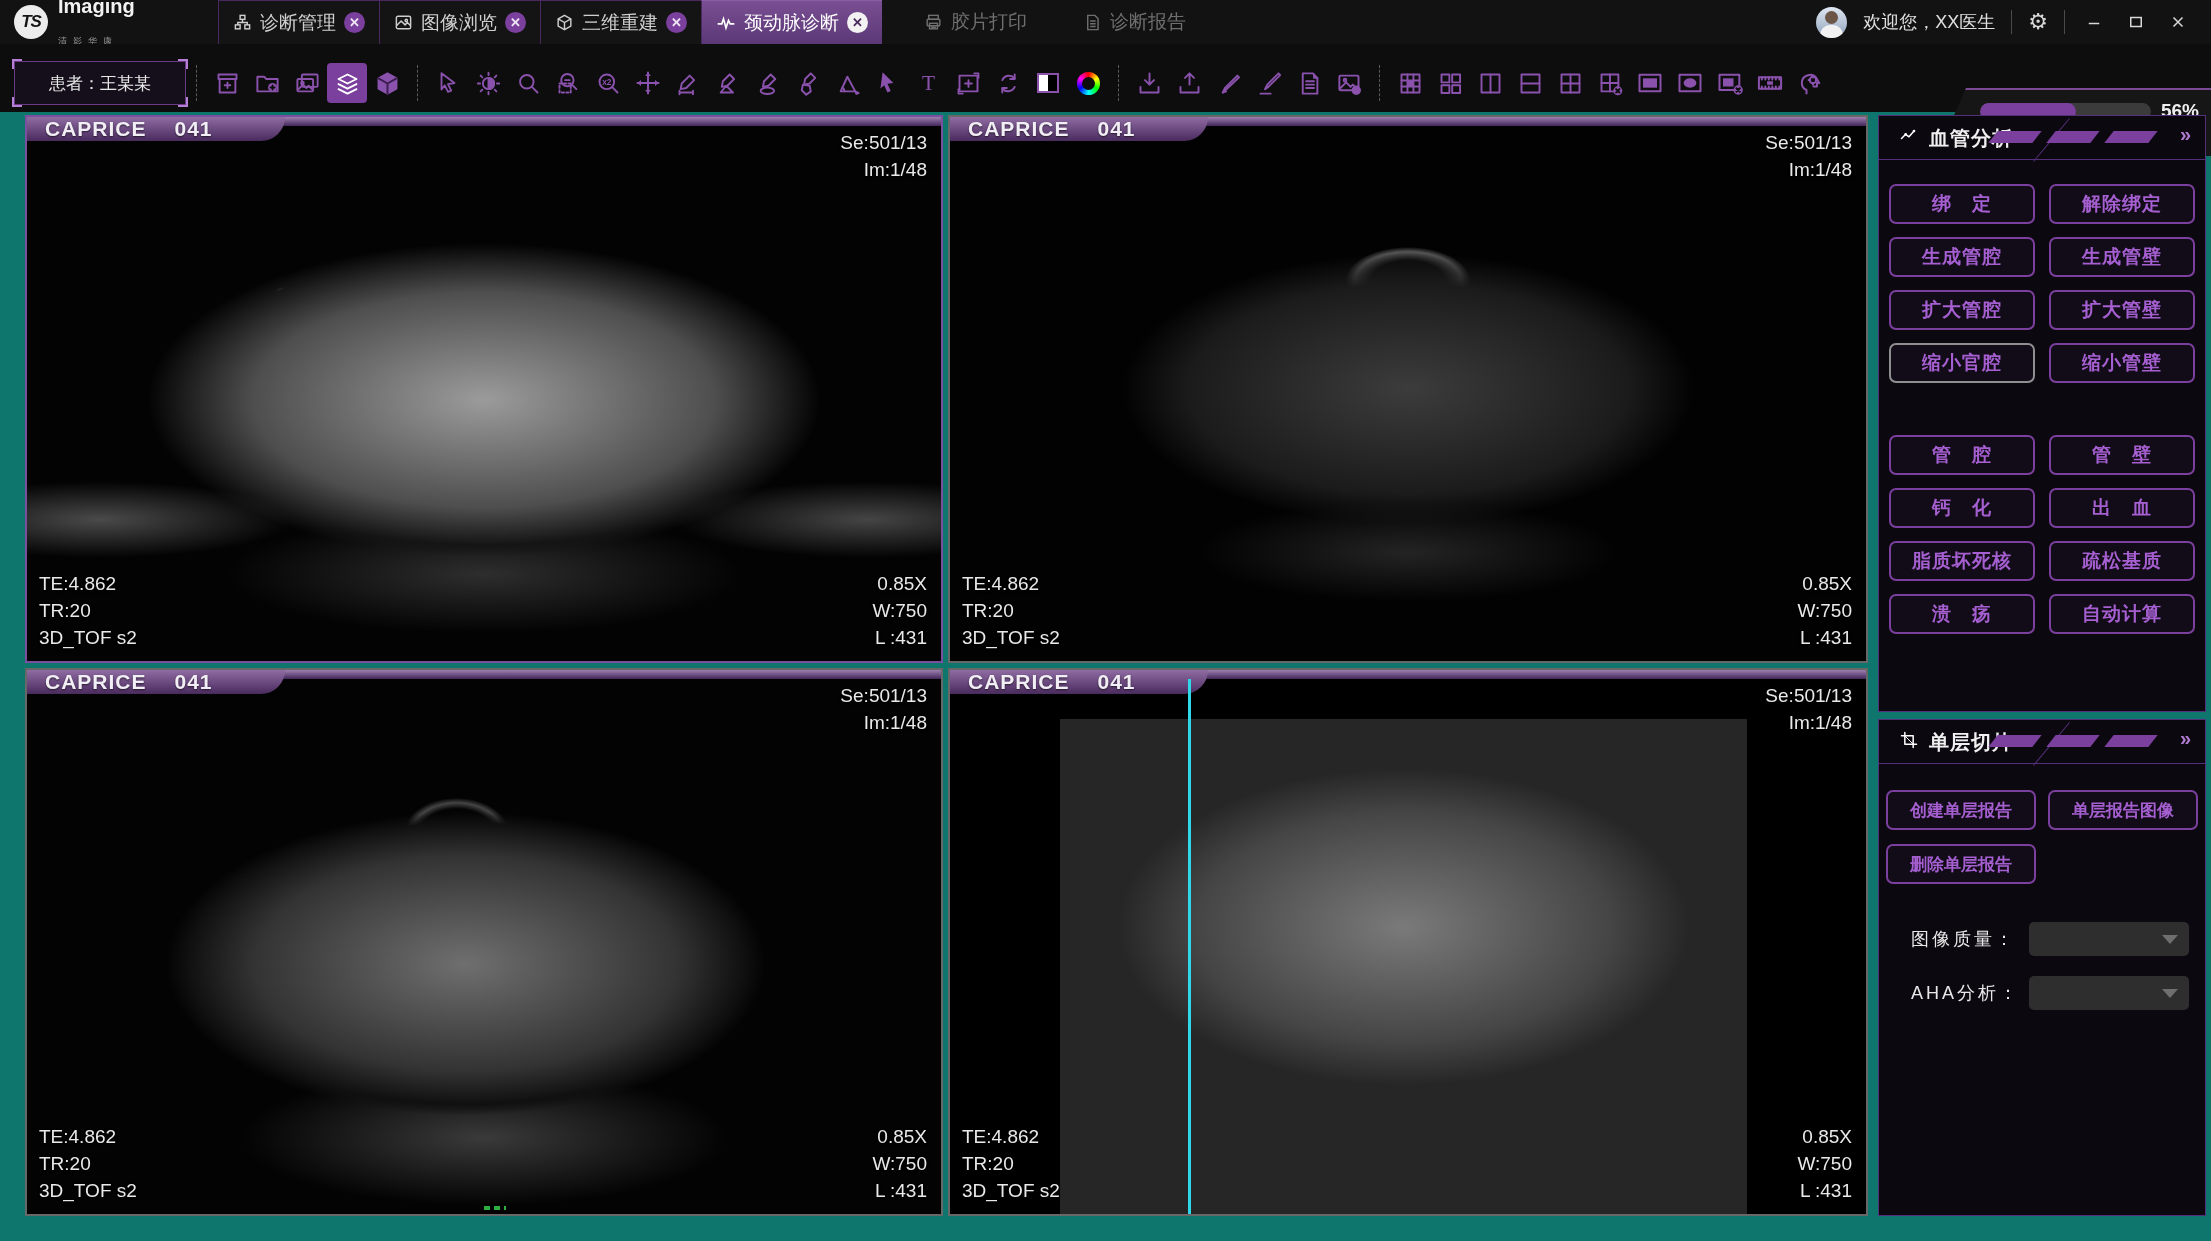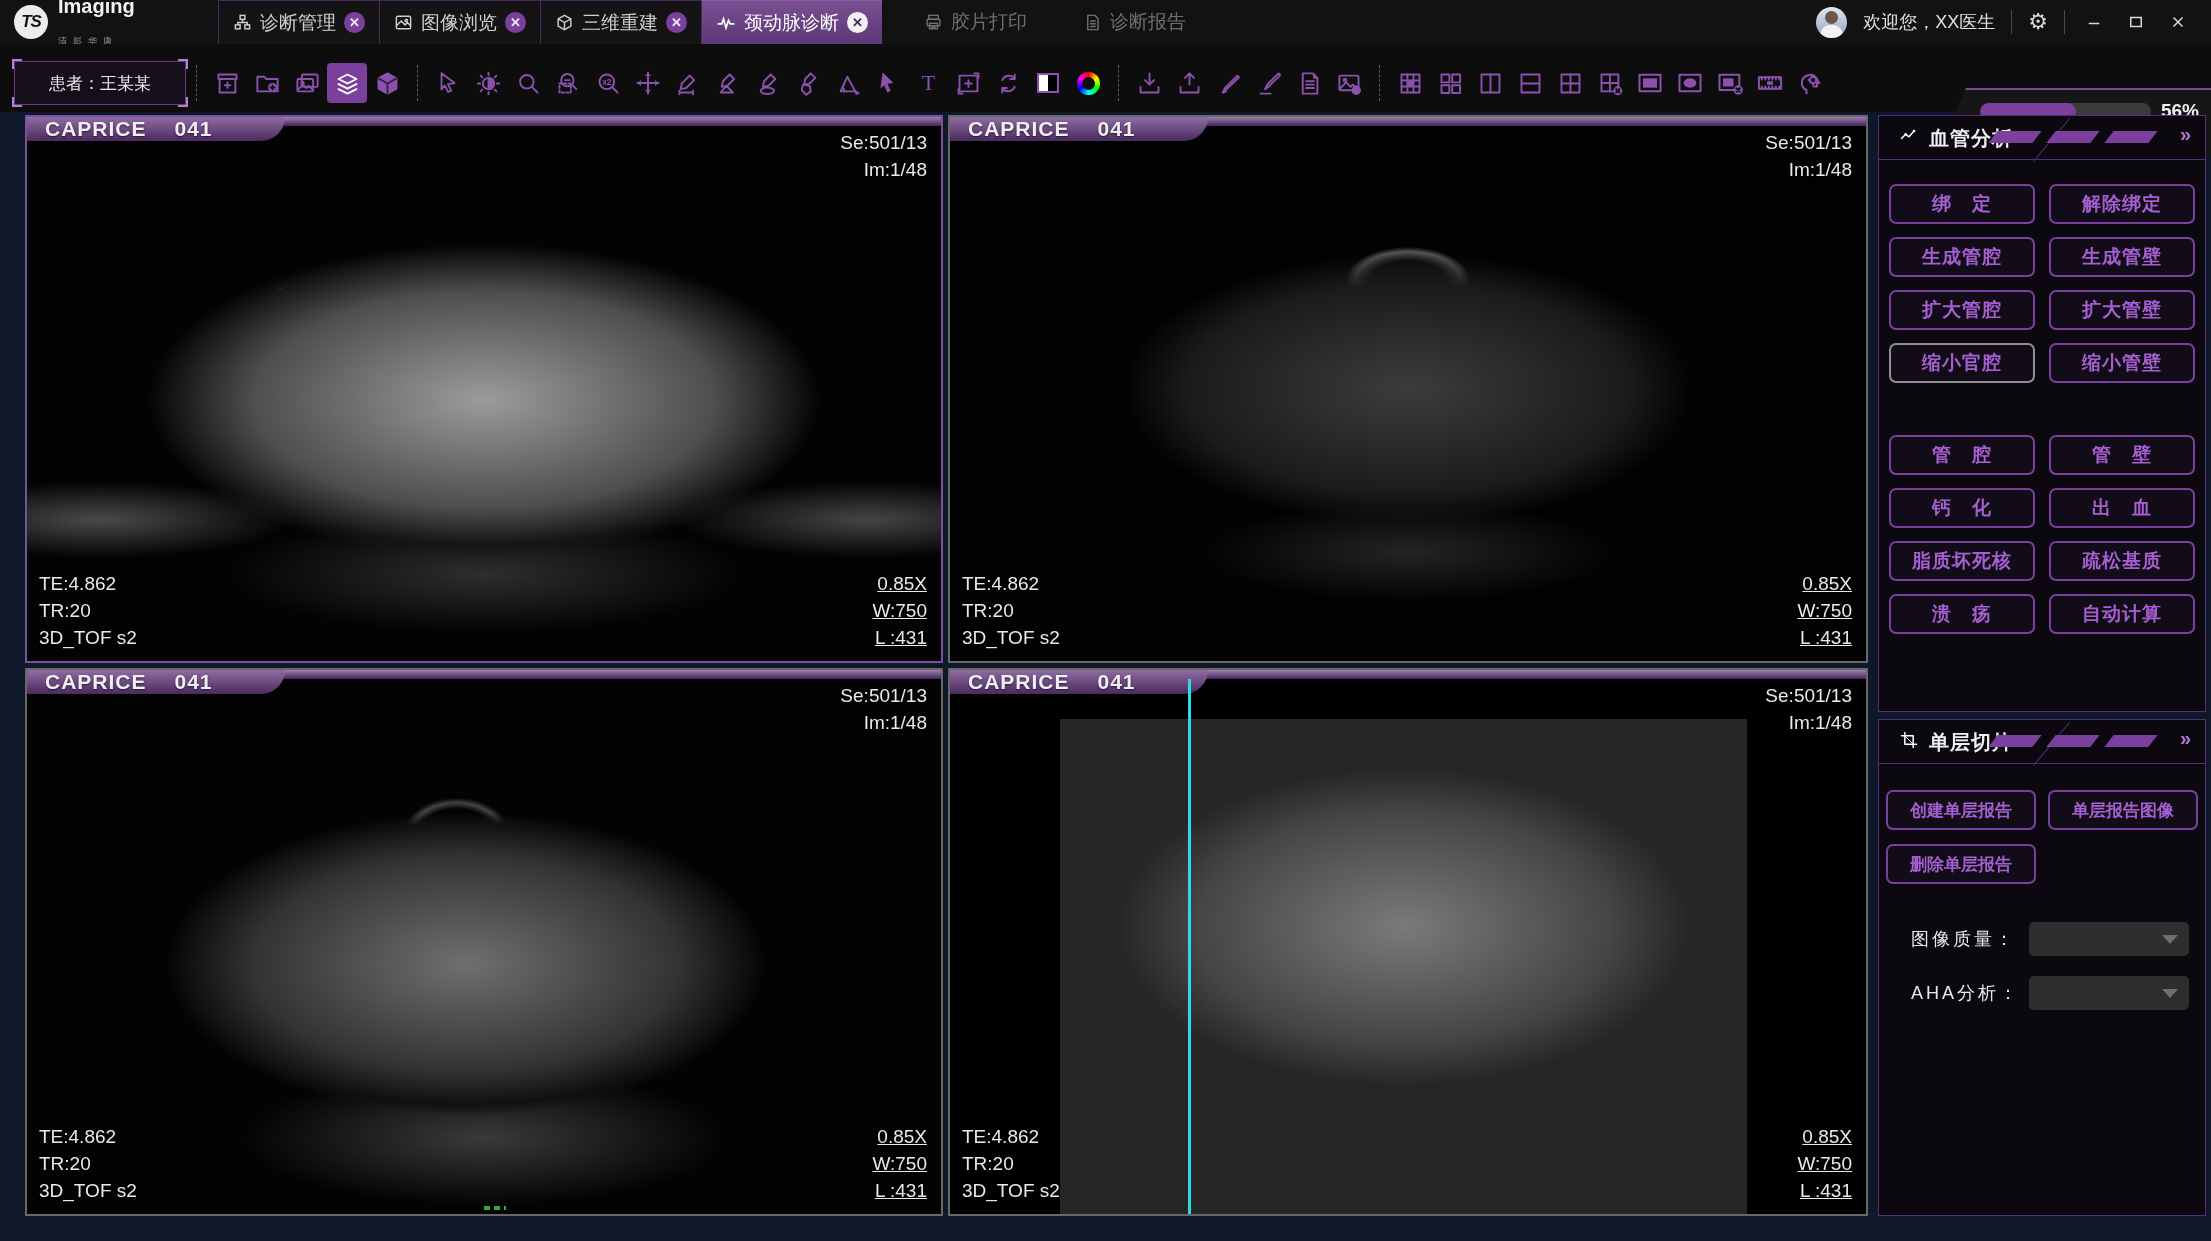--- a/index.html
+++ b/index.html
@@ -1,18 +1,18 @@
 <!DOCTYPE html>
 <html><head>
 <meta charset="utf-8">
 <style>
   * { margin:0; padding:0; box-sizing:border-box; }
   html,body { width:2211px; height:1241px; background:#000; overflow:hidden;
               font-family:"Liberation Sans", sans-serif; }
-  .app { position:relative; width:2211px; height:1241px; background:#0f172a;padding-left:48px; }
+  .app { position:relative; width:2211px; height:1241px; background:#0f766e;padding-left:48px; }
 
   
   .titlebar { position:absolute; top:0; left:0; width:100%; height:44px; background:#121212;
               display:flex; align-items:center; }
   .logo { display:flex; align-items:center; gap:10px; padding:0 20px 0 14px; width:218px; }
   .logo-circle { width:34px; height:34px; border-radius:50%; background:#ececec; color:#141414;
                  display:flex; align-items:center; justify-content:center; font-weight:bold;
                  font-size:17px; font-style:italic; letter-spacing:-1px; }
   .logo-txt { display:flex; flex-direction:column; }
   .logo-title { color:#f2f2f2; font-size:20px; font-weight:bold; line-height:20px; }
@@ -83,21 +83,21 @@
   .vp-tab { position:absolute; top:0; left:0; width:258px; height:24px; z-index:4;
             background:linear-gradient(180deg,#8f6ca3,#4a2b5e); border-radius:0 0 44px 0;
             display:flex; align-items:center; padding-left:18px; color:#f2eef5; font-size:21px;
             font-weight:bold; letter-spacing:1px; text-shadow:0 1px 2px rgba(0,0,0,.6); }
   .vp-num { margin-left:28px; }
   .mri { position:absolute; inset:0; }
   .ov { position:absolute; z-index:5; color:#e9e9e9; font-size:19px; line-height:27px;
         text-shadow:0 1px 3px #000; }
   .ov-tr { top:12px; right:14px; text-align:right; }
   .ov-bl { bottom:10px; left:12px; }
-  .ov-br { bottom:10px; right:14px; text-align:right;text-decoration:underline; }
+  .ov-br { bottom:10px; right:14px; text-align:right; }
 
   .mri-a { background-color:#030303; background-image:
       radial-gradient(ellipse 30% 10% at 8% 74%, #4a4a4a, transparent 70%),
       radial-gradient(ellipse 30% 10% at 92% 74%, #454545, transparent 70%),
       radial-gradient(ellipse 46% 36% at 50% 52%, #9b9b9b, #4e4e4e 55%, #151515 74%, transparent 80%),
       radial-gradient(ellipse 9% 8% at 50% 34%, #050505 0 45%, #333 60%, transparent 70%),
       radial-gradient(circle 13px at 28% 33%, #f2f2f2 0 55%, transparent 72%),
       radial-gradient(circle 11px at 73% 34%, #e9e9e9 0 55%, transparent 72%),
       radial-gradient(circle 8px at 24% 44%, #d8d8d8 0 55%, transparent 75%),
       radial-gradient(ellipse 14% 8% at 50% 57%, #8a8a8a, transparent 72%),

